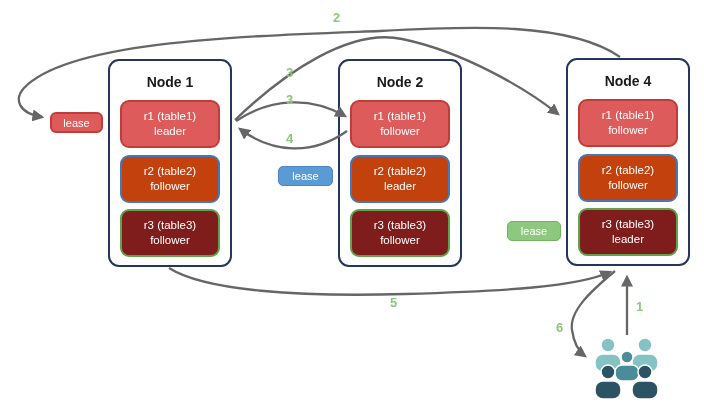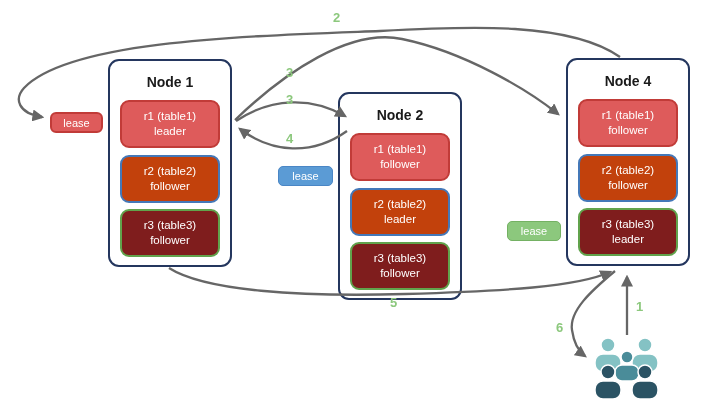--- a/index.html
+++ b/index.html
@@ -50,21 +50,21 @@
     <div class="replica blue">
       <span>r2 (table2)</span>
       <span>follower</span>
     </div>
     <div class="replica green">
       <span>r3 (table3)</span>
       <span>follower</span>
     </div>
   </div>
 
-  <div class="node" style="left:338px;top:59px;margin-top:33px;">
+  <div class="node" style="left:338px;top:59px;">
     <div class="node-title">Node 2</div>
     <div class="replica red">
       <span>r1 (table1)</span>
       <span>follower</span>
     </div>
     <div class="replica blue">
       <span>r2 (table2)</span>
       <span>leader</span>
     </div>
     <div class="replica green">

